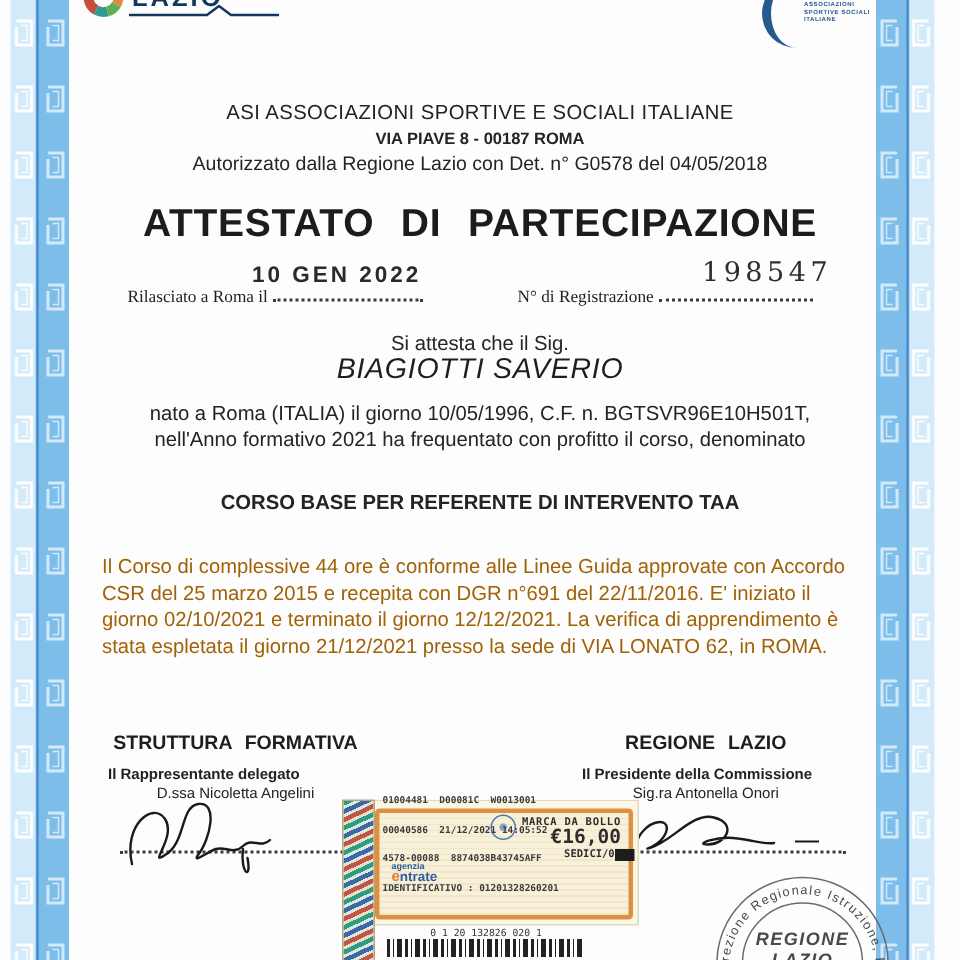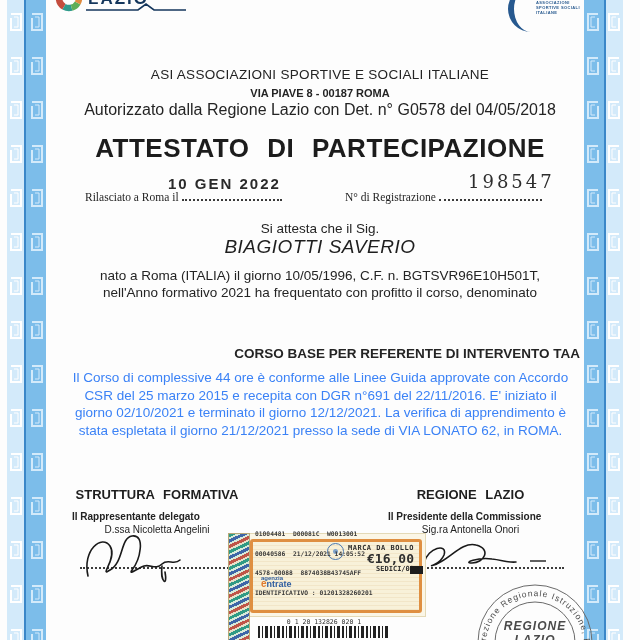--- a/index.html
+++ b/index.html
@@ -10,34 +10,34 @@
   }
   .abs{position:absolute;}
   
   .border-strip{position:absolute;top:0;width:39px;height:640px;}
   .border-strip.left{left:7px;}
   .border-strip.right{left:584px;transform:scaleX(-1);}
   
   .hdr-line{position:absolute;left:60px;width:520px;text-align:center;color:#242424;}
   .org-name{top:67px;font-size:13.5px;letter-spacing:.3px;}
   .org-addr{top:87px;font-size:11px;font-weight:bold;}
-  .org-auth{top:101px;font-size:16px;}
+  .org-auth{top:101px;font-size:13px;}
   .cert-title{top:133px;font-size:26px;font-weight:bold;letter-spacing:.5px;word-spacing:10px;color:#1c1c1c;}
   
   .issue-label{position:absolute;top:189px;font-size:11.5px;color:#1f1f1f;white-space:nowrap;font-family:Liberation Serif, serif;}
   .leader{display:inline-block;vertical-align:baseline;border-bottom:2px dotted #3a3a3a;height:10px;margin-left:3px;}
   .date-stamp{position:absolute;left:168px;top:175px;font-size:15px;font-weight:bold;letter-spacing:2px;color:#2a2a2a;white-space:nowrap;}
   .reg-number{position:absolute;left:468px;top:171px;font-family:"DejaVu Serif",serif;font-size:18px;letter-spacing:3px;color:#2d2d2d;}
   
   .att-intro{top:221px;font-size:13.5px;}
   .att-name{top:236px;font-size:19px;font-style:italic;letter-spacing:.5px;color:#1e1e1e;}
   .att-birth1{top:268px;font-size:13.5px;}
   .att-birth2{top:285px;font-size:13.5px;}
-  .course-title{top:346px;font-size:13.5px;font-weight:bold;text-align:right;}
-  .body-par{position:absolute;left:68px;top:369px;width:505px;text-align:center;font-size:13.5px;line-height:17.5px;color:#3b82f6;}
+  .course-title{top:327px;font-size:13.5px;font-weight:bold;}
+  .body-par{position:absolute;left:68px;top:369px;width:505px;font-size:13.5px;line-height:17.5px;color:#a16207;}
   
   .sig-org{position:absolute;top:487px;font-size:13px;font-weight:bold;word-spacing:5px;color:#1e1e1e;text-align:center;}
   .sig-role{position:absolute;top:511px;font-size:10px;font-weight:bold;color:#222;}
   .sig-name{position:absolute;top:524px;font-size:10px;text-align:center;color:#222;}
   .sig-block-l{left:72px;width:170px;}
   .sig-block-r{left:388px;width:165px;}
   .dotline{position:absolute;top:566px;border-bottom:2px dotted #3c3c3c;height:1px;}
   .dotline.l{left:80px;width:152px;}
   .dotline.r{left:412px;width:152px;}
   

